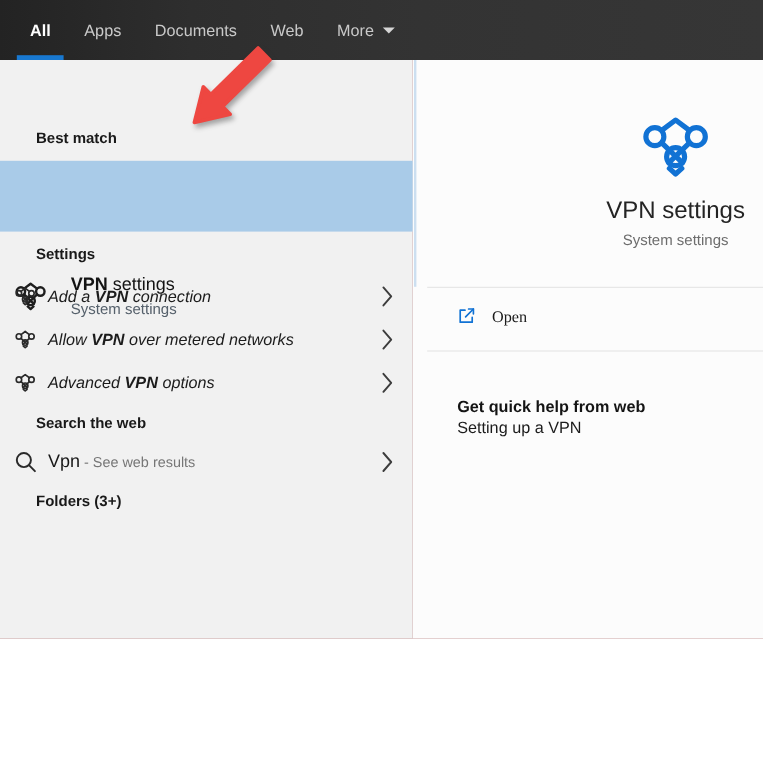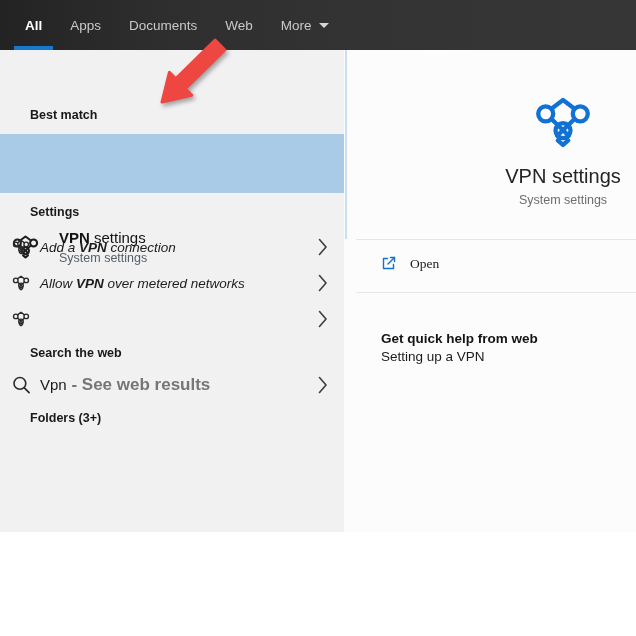--- a/index.html
+++ b/index.html
@@ -59,21 +59,21 @@
     font-size:13.5px; color:#1c1c1c; white-space:nowrap;font-style:italic;
   }
   #setting-row-0 { top:179px; } #setting-row-1 { top:215px;text-align:right; } #setting-row-2 { top:251px; }
 
   #web-row { top:317px; height:36px; }
   #web-row .row-icon {
     position:absolute; left:12px; top:50%; transform:translateY(-50%);
     width:19px; height:19px; color:#2a2a2a;
   }
   #web-query { position:absolute; left:40px; top:50%; transform:translateY(-52%); font-size:15px; color:#181818; white-space:nowrap; }
-  #web-query .web-suffix { font-size:17px; color:#767676;font-weight:bold; }
+  #web-query .web-suffix { font-size:12px; color:#767676; }
 
   #label-best-match { top:58px; }
   #label-settings { top:155px; }
   #label-web { top:296px; }
   #label-folders { top:361px; }
 
   
   #right-panel {
     position:absolute; left:344px; top:50px; width:292px; height:586px;
     background:#fcfcfc;
@@ -168,20 +168,21 @@
       <div class="row-text"><span>Allow </span><b>VPN</b><span> over metered networks</span></div>
       <svg class="row-chevron stroke-icon" viewBox="0 0 10 18" stroke-width="1.6" style="color:#3d3d3d">
           <path d="M1.5 1.5 L8 9 L1.5 16.5"></path>
         </svg>
     </div>
 
     <div class="result-row setting-row" id="setting-row-2">
       <svg class="row-icon stroke-icon" viewBox="0 0 100 92" stroke-width="8">
           <use href="#vpn-glyph"></use>
         </svg>
+      <div class="row-text"><span>Advanced </span><b>VPN</b><span> options</span></div>
       <svg class="row-chevron stroke-icon" viewBox="0 0 10 18" stroke-width="1.6" style="color:#3d3d3d">
           <path d="M1.5 1.5 L8 9 L1.5 16.5"></path>
         </svg>
     </div>
 
     <div class="section-label" id="label-web">Search the web</div>
 
     <div class="result-row" id="web-row">
       <svg class="row-icon stroke-icon" viewBox="0 0 20 20" stroke-width="1.7">
         <circle cx="8.3" cy="8.3" r="6.2"></circle>

